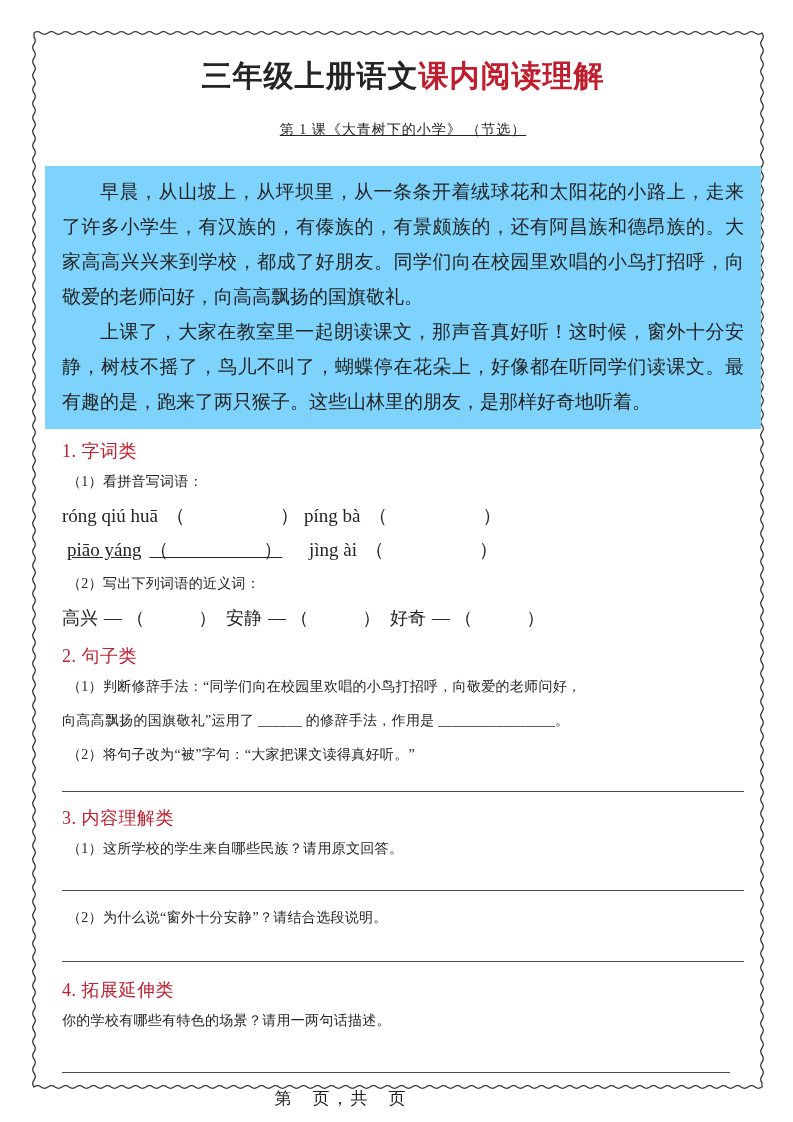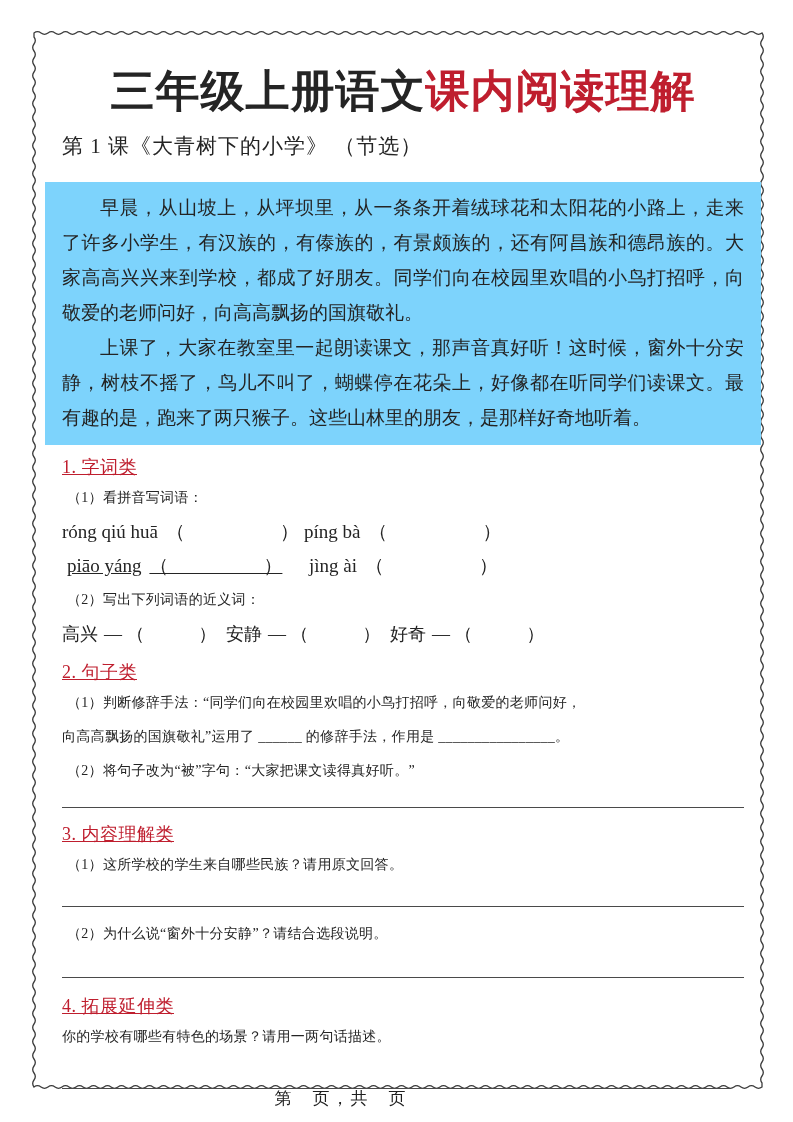--- a/index.html
+++ b/index.html
@@ -6,31 +6,31 @@
   body {
     width:793px; height:1122px; position:relative; overflow:hidden;
     font-family:"Liberation Serif","DejaVu Serif",serif;
     color:#242424;
   }
   .page { position:absolute; inset:0; background:#ffffff; }
   .border-svg { position:absolute; left:0; top:0; pointer-events:none; }
 
   .content { position:absolute; left:62px; top:54px; width:682px; }
 
-  .title { text-align:center; font-size:44px; font-weight:bold; letter-spacing:1px; line-height:44px; margin:16px; }
+  .title { text-align:center; font-size:30px; font-weight:bold; letter-spacing:1px; line-height:44px; margin:0; }
   .title .accent { color:#bf1e2e; }
-  .subtitle { font-size:21px; font-weight:400; letter-spacing:1px; line-height:30px; margin:17px 0 0 0; }
+  .subtitle { text-align:center; font-size:14px; font-weight:400; letter-spacing:1px; line-height:30px; margin:17px 0 0 0;text-decoration:underline; }
 
   .passage {
     background:#7dd3fc; margin:21px -17px 0 -17px; padding:8px 17px 10px 17px;
     font-size:19px; line-height:35px; text-align:justify;
   }
   .passage p { margin:0; text-indent:2em; }
 
-  .sec-heading { color:#bf1e2e; font-size:18px; line-height:28px; margin-top:8px; letter-spacing:0.5px;text-decoration:underline; }
+  .sec-heading { color:#bf1e2e; font-size:18px; line-height:28px; margin-top:8px; letter-spacing:0.5px; }
   .q-line { font-size:14px; line-height:34px; letter-spacing:0.3px; }
   .indent-sm { padding-left:5px; }
 
   .pinyin-row { font-size:19px; line-height:34px; display:flex; }
   .pinyin-item.col1 { width:242px; }
   .pinyin-item .blank { margin-left:8px; }
   .row2 .col1 { padding-left:5px;text-decoration:underline; }
 
   .syn-row { font-size:18px; line-height:34px; display:flex; }
   .syn-item { width:164px; }

